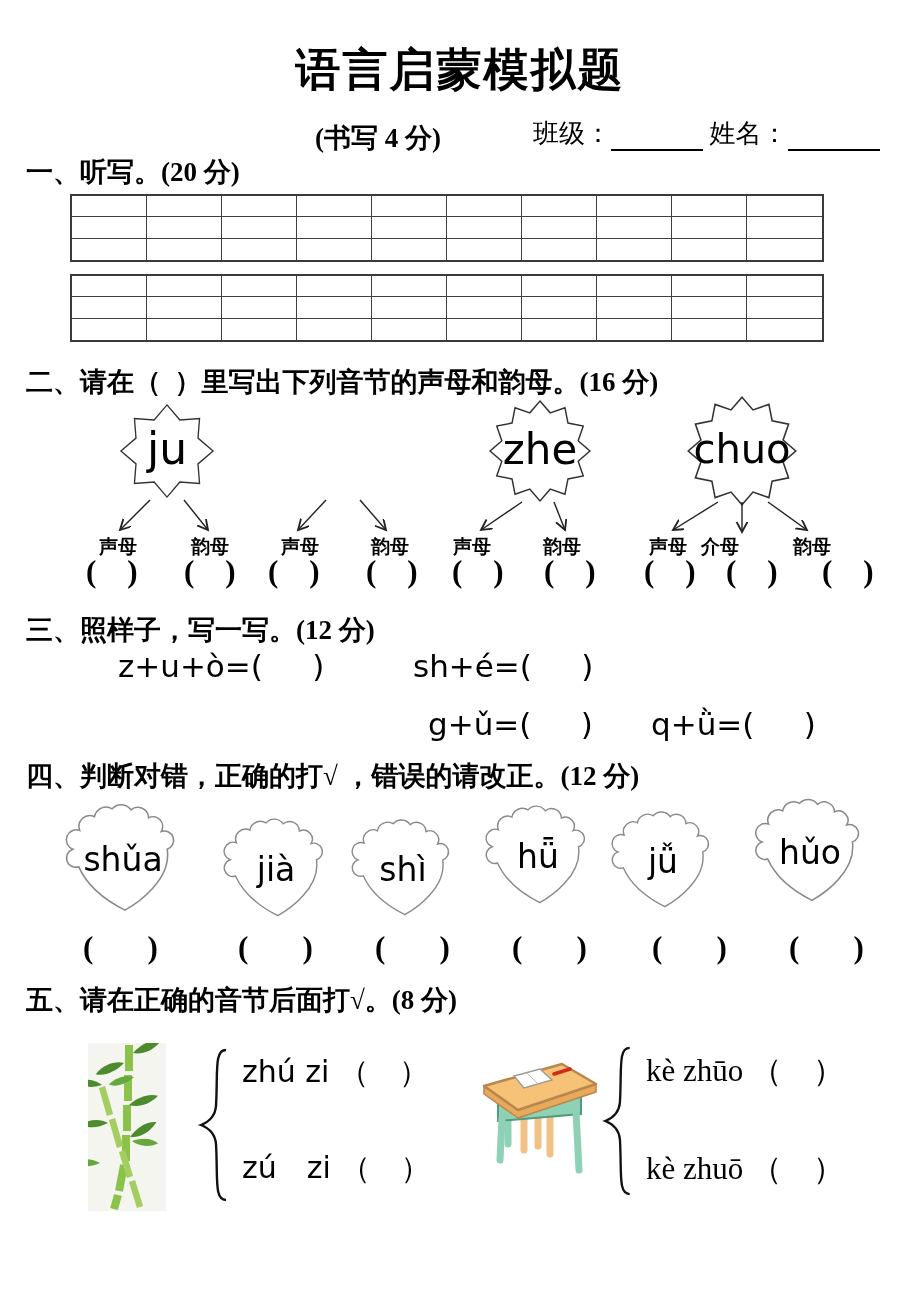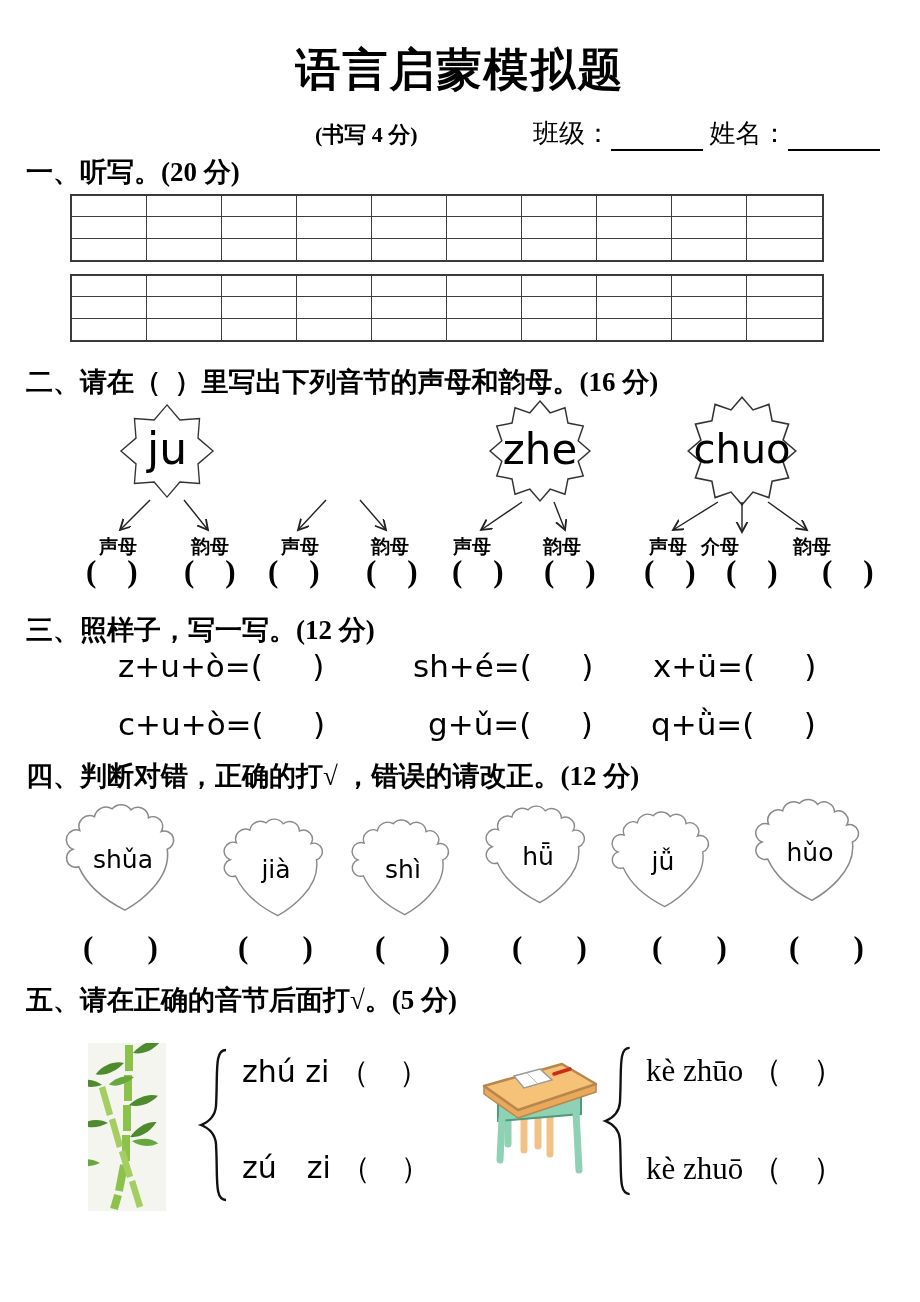--- a/index.html
+++ b/index.html
@@ -6,21 +6,21 @@
   .page {
     position:relative; width:920px; height:1302px; background:#ffffff;
     font-family:"Liberation Serif", serif; color:#000; overflow:hidden;
   }
   .abs { position:absolute; }
   .title {
     top:40px; left:50%; transform:translateX(-50%);
     font-family:"Liberation Sans", sans-serif;
     font-size:45px; font-weight:bold; letter-spacing:2px; white-space:nowrap;
   }
-  .writing-note { top:120px; left:315px; font-size:22px; font-weight:bold; white-space:pre; }
+  .writing-note { top:120px; left:315px; font-size:27px; font-weight:bold; white-space:pre; }
   .id-row { top:116px; left:533px; font-size:26px; white-space:nowrap; }
   .blank { display:inline-block; width:92px; border-bottom:2px solid #000; height:28px; vertical-align:bottom; }
   .sec-heading { left:26px; font-size:27px; font-weight:bold; white-space:pre;text-align:center; }
 
   .dict-table {
     left:70px; width:754px; height:68px; display:grid;
     border:2px solid #3a3a3a; box-sizing:border-box; background:#fff;
   }
   .dict-table .cell { border-right:1px solid #3f3f3f; border-bottom:1px solid #3f3f3f; }
   .dict-table .cell:nth-child(10n) { border-right:none; }
@@ -34,21 +34,21 @@
   }
   .lbl { top:534px; transform:translateX(-50%); font-size:19px; font-weight:bold; white-space:nowrap; }
   .paren-big { top:554px; font-size:31px; font-weight:bold; white-space:pre; font-family:"Liberation Serif",serif; }
   .paren-shell { top:930px; font-size:31px; font-weight:bold; white-space:pre; }
 
   .eq { font-family:"DejaVu Sans","Liberation Sans",sans-serif; font-size:31px; white-space:pre; }
 
   .shell svg.outline { position:absolute; inset:0; width:100%; height:100%; }
   .shell .syl {
     position:absolute; left:50%; top:52%; transform:translate(-50%,-50%);
-    font-family:"DejaVu Sans","Liberation Sans",sans-serif; font-size:25px; white-space:nowrap;
+    font-family:"DejaVu Sans","Liberation Sans",sans-serif; font-size:33px; white-space:nowrap;
   }
   .opt-sans { font-family:"DejaVu Sans","Liberation Sans",sans-serif; font-size:30px; white-space:pre; }
   .opt-serif { font-family:"Liberation Serif",serif; font-size:31px; white-space:pre; }
   .bamboo-box { left:88px; top:1043px; width:78px; height:168px; }
 </style>
 </head>
 <body>
 
 <div class="page">
 
@@ -181,22 +181,20 @@
   <div class="abs paren-big" style="left:366px">(    )</div>
   <div class="abs paren-big" style="left:452px">(    )</div>
   <div class="abs paren-big" style="left:544px">(    )</div>
   <div class="abs paren-big" style="left:644px">(    )</div>
   <div class="abs paren-big" style="left:726px">(    )</div>
   <div class="abs paren-big" style="left:822px">(    )</div>
 
   <div class="abs sec-heading" style="top:612px">三、照样子，写一写。(12 分)</div>
   <div class="abs eq" style="left:118px;top:648px">z+u+ò=(     )</div>
   <div class="abs eq" style="left:413px;top:648px">sh+é=(     )</div>
-  <div class="abs eq" style="left:653px;top:648px">x+ü=(     )</div>
-  <div class="abs eq" style="left:118px;top:706px">c+u+ò=(     )</div>
   <div class="abs eq" style="left:428px;top:706px">g+ǔ=(     )</div>
   <div class="abs eq" style="left:651px;top:706px">q+ǜ=(     )</div>
 
   <div class="abs sec-heading" style="top:758px">四、判断对错，正确的打√ ，错误的请改正。(12 分)</div>
 
   <div class="abs shell" style="left:64px;top:798px;width:118px;height:118px">
     <svg class="outline" viewBox="0 0 120 120">
       <path d="M62,114 C44,105 24,90 15,70 A9,9 0 0 1 9,52 A10,10 0 0 1 16,33 A11,11 0 0 1 31,19 A12,12 0 0 1 49,11 A12,12 0 0 1 68,12 A11,11 0 0 1 86,20 A10,10 0 0 1 99,34 A9,9 0 0 1 105,52 C107,66 101,80 90,92 C81,102 71,109 62,114 Z" fill="#fff" stroke="#8a8a8a" stroke-width="1.6"></path>
     </svg>
     <span class="syl">shǔa</span>
@@ -232,21 +230,21 @@
     <span class="syl">hǔo</span>
   </div>
 
   <div class="abs paren-shell" style="left:83px">(       )</div>
   <div class="abs paren-shell" style="left:238px">(       )</div>
   <div class="abs paren-shell" style="left:375px">(       )</div>
   <div class="abs paren-shell" style="left:512px">(       )</div>
   <div class="abs paren-shell" style="left:652px">(       )</div>
   <div class="abs paren-shell" style="left:789px">(       )</div>
 
-  <div class="abs sec-heading" style="top:982px">五、请在正确的音节后面打√。(5 分)</div>
+  <div class="abs sec-heading" style="top:982px">五、请在正确的音节后面打√。(8 分)</div>
 
   <div class="abs bamboo-box">
     <svg width="78" height="168" viewBox="0 0 78 168">
       <rect width="78" height="168" fill="var(--bamboo-bg)"></rect>
       <g stroke="var(--bamboo-stalk)" stroke-width="8">
         <path d="M41,2 V28"></path>
           <path d="M40,32 V58"></path>
           <path d="M39,62 V88"></path>
           <path d="M38,92 V118"></path>
       </g>

